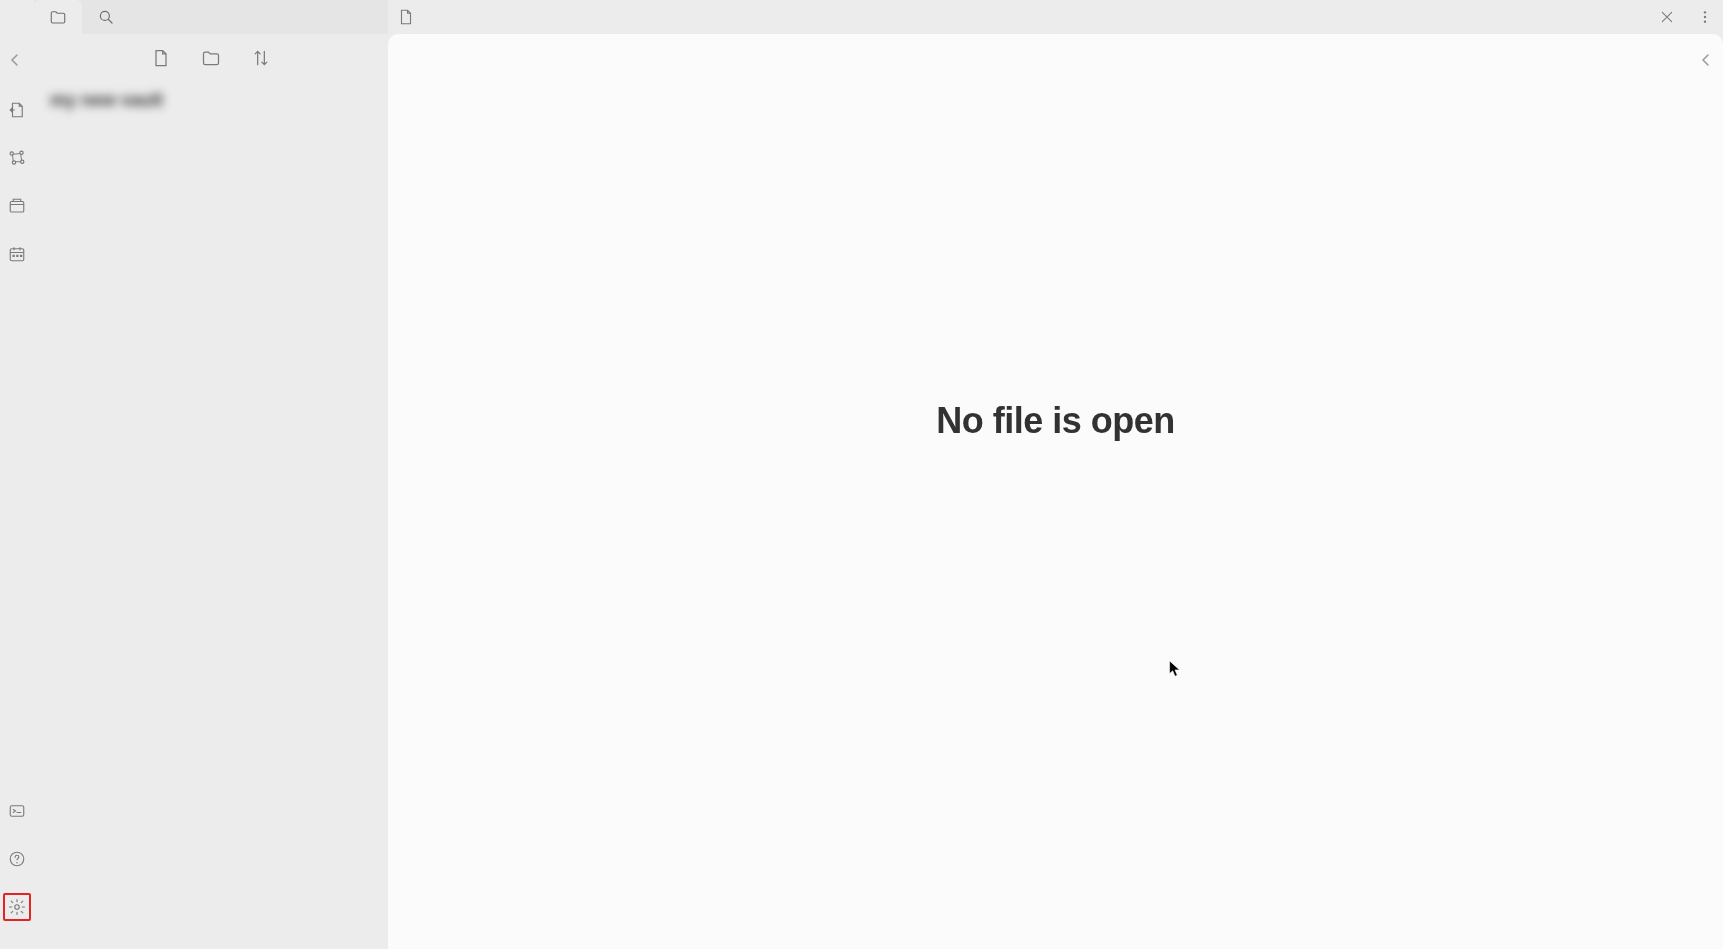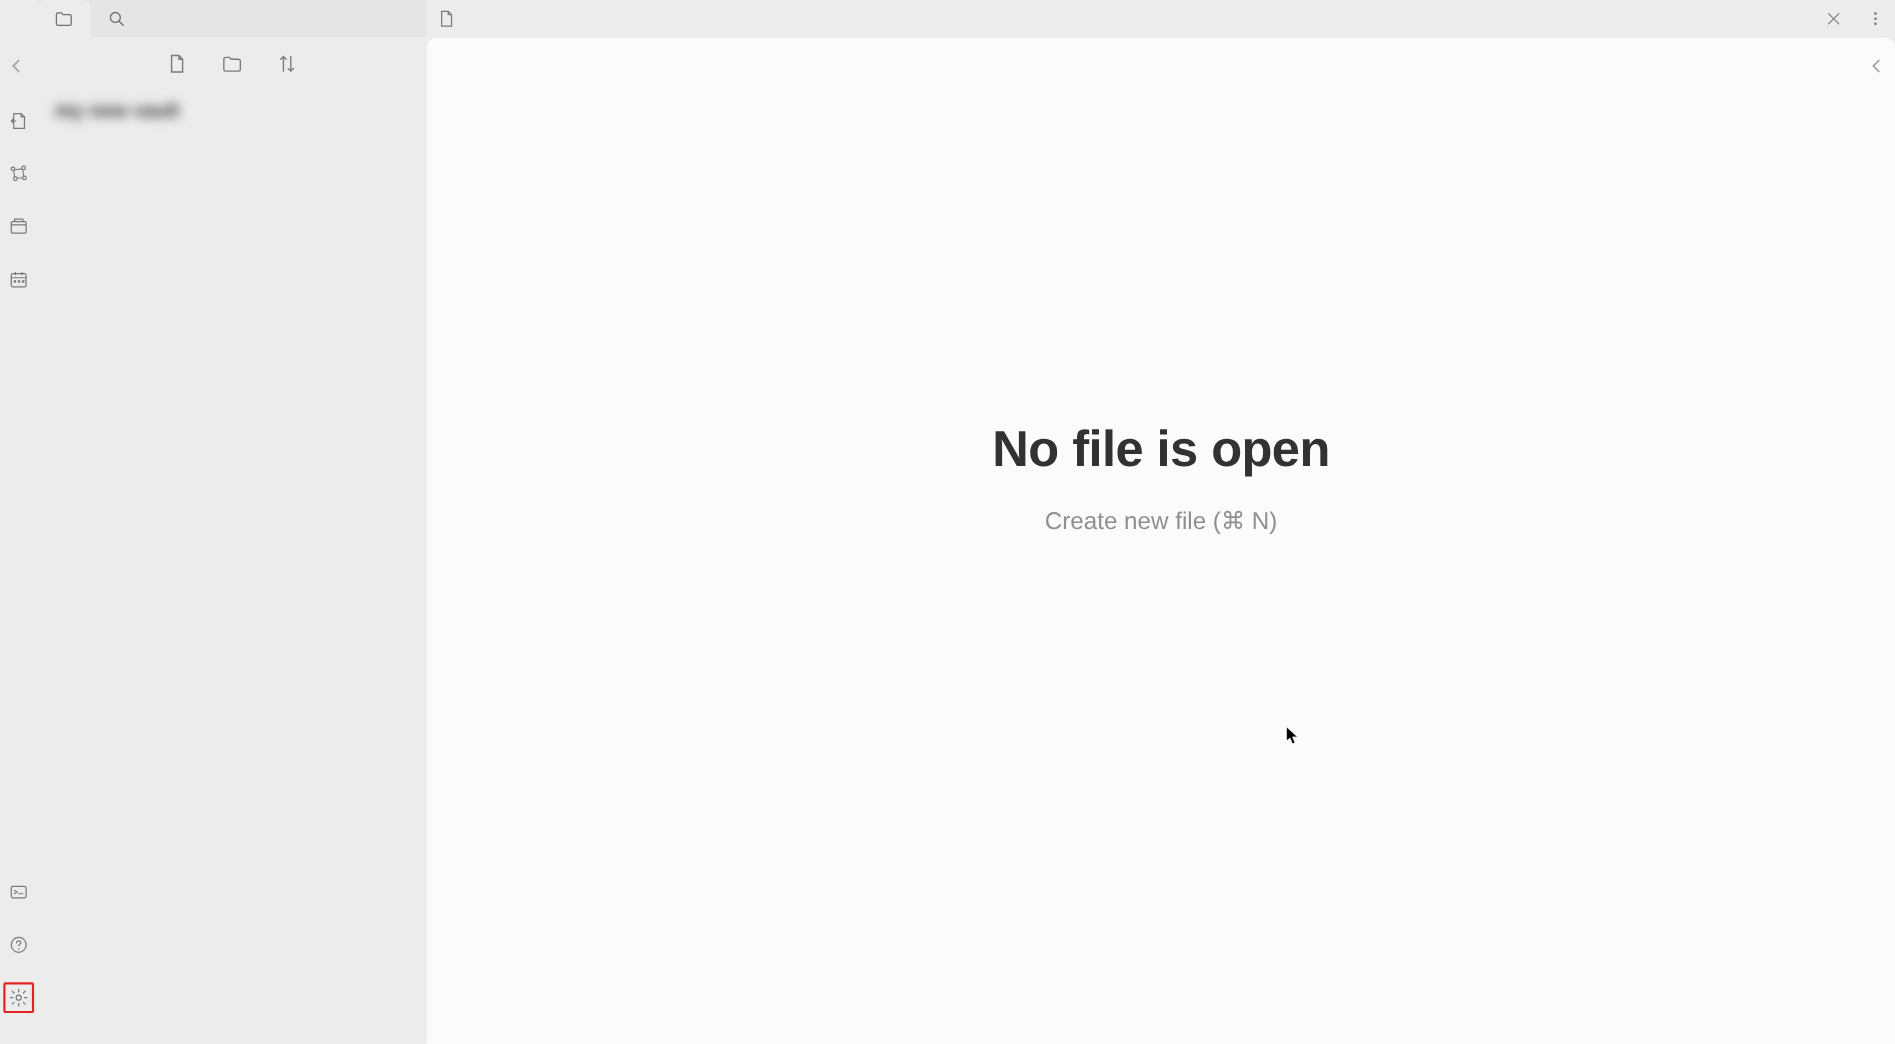--- a/index.html
+++ b/index.html
@@ -162,21 +162,21 @@
       display: flex;
       align-items: center;
       justify-content: center;
       position: relative;
     }
     .content-inner {
       text-align: center;
       transform: translateY(-58px);
     }
     .no-file-title {
-      font-size: 46px;
+      font-size: 36px;
       font-weight: 800;
       color: #323232;
       letter-spacing: -0.5px;
       margin-bottom: 26px;
     }
     .create-hint {
       font-size: 22px;
       color: #8f8f8f;
       cursor: pointer;
     }
@@ -330,21 +330,20 @@
             <circle cx="12" cy="5" r="1.8" fill="#7a7a7a"></circle>
             <circle cx="12" cy="12" r="1.8" fill="#7a7a7a"></circle>
             <circle cx="12" cy="19" r="1.8" fill="#7a7a7a"></circle>
           </svg>
         </div>
       </div>
     </div>
     <div class="content">
       <div class="content-inner">
         <div class="no-file-title">No file is open</div>
-        <div class="create-hint">Create new file (⌘ N)</div>
       </div>
     </div>
   </div>
 
   <div class="right-rail-collapse">
     <svg width="10" height="14" viewBox="0 0 10 14">
       <path d="M7 2 L2 7 L7 12" stroke="#9c9c9c" stroke-width="1.6" fill="none" stroke-linecap="round" stroke-linejoin="round"></path>
     </svg>
   </div>
 

